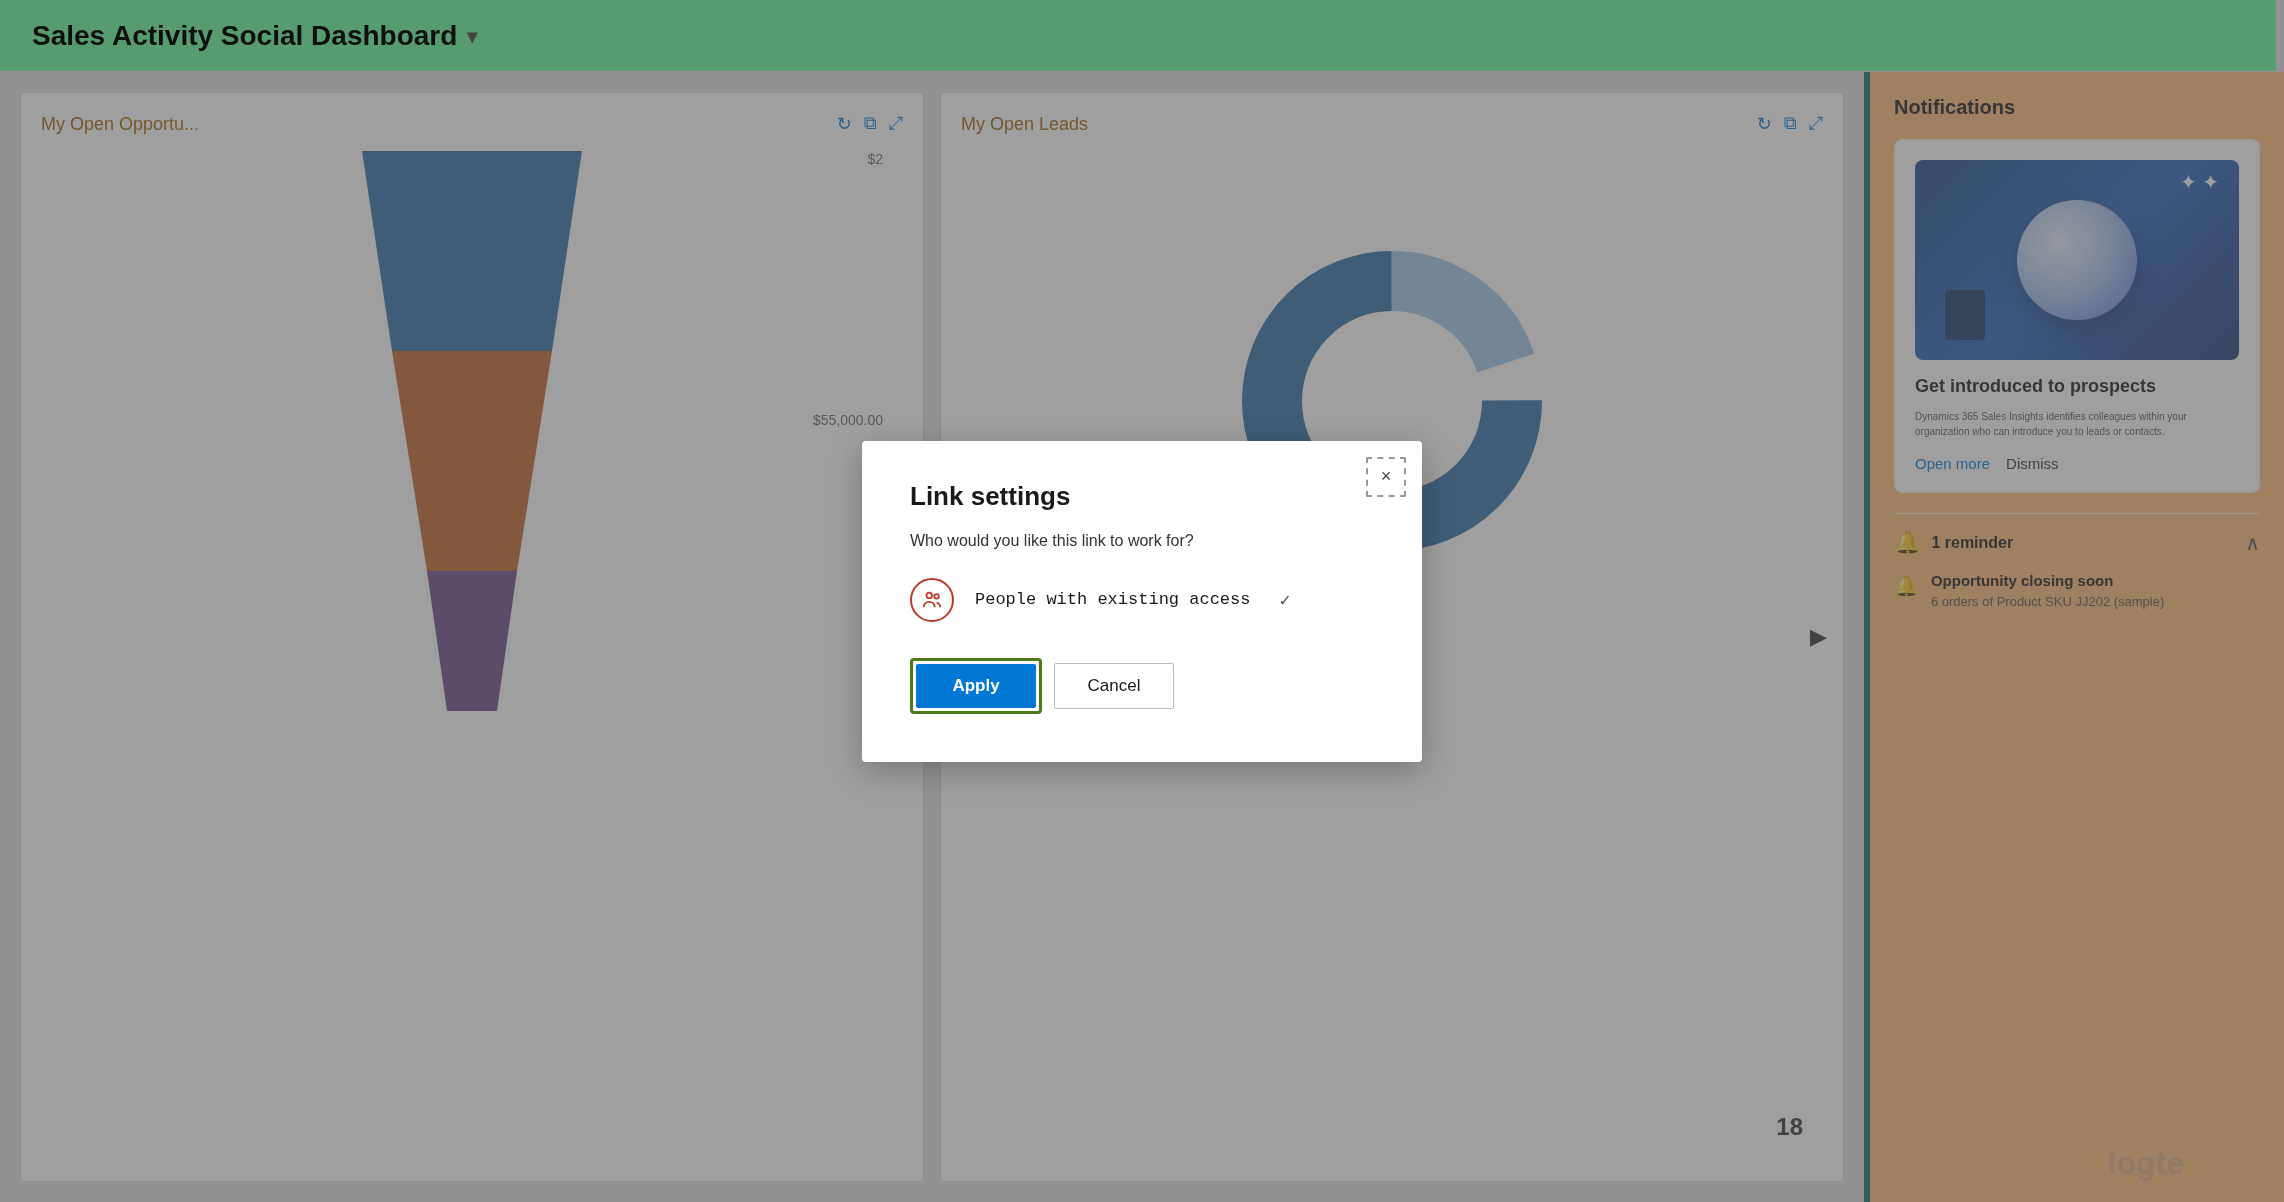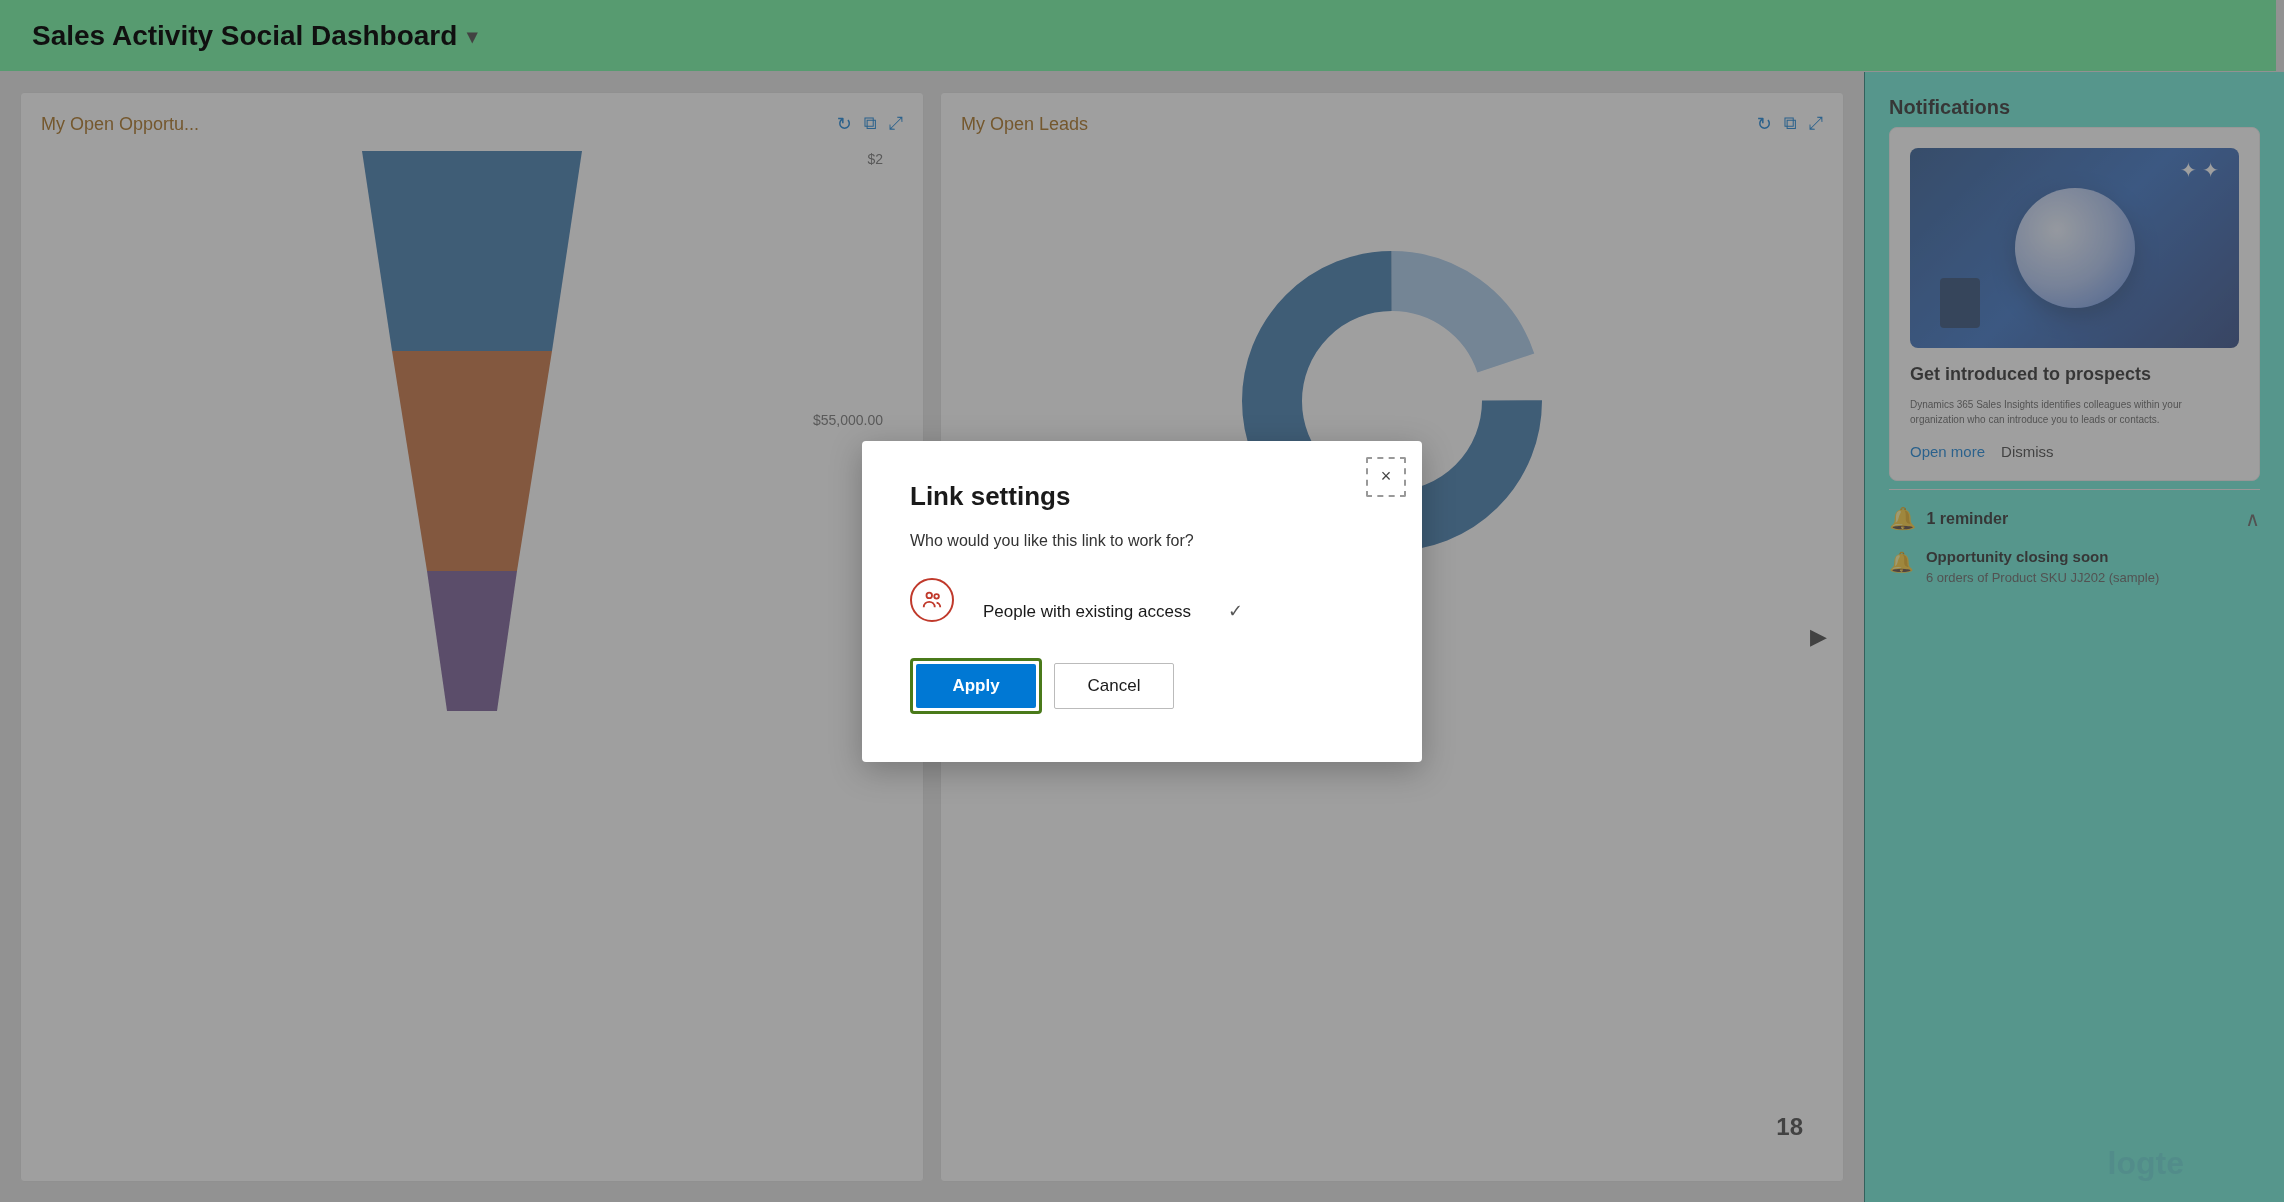--- a/index.html
+++ b/index.html
@@ -166,26 +166,26 @@
       bottom: 40px;
       right: 40px;
       font-size: 24px;
       color: #333;
       font-weight: 600;
     }
 
     
     .notifications-panel {
       width: 420px;
-      background: #5eead4;
-      border-left: 1px solid #0f766e;
+      background: #fdba74;
+      border-left: 6px solid #0f766e;
       padding: 24px;
       display: flex;
       flex-direction: column;
-      gap: 8px;
+      gap: 20px;
       opacity: 0.7;
     }
 
     .notif-title {
       font-size: 20px;
       font-weight: 600;
       color: #1a1a1a;
     }
 
     .prospect-card {
@@ -372,23 +372,24 @@
 
     .modal-subtitle {
       font-size: 16px;
       color: #333;
       margin-bottom: 28px;
     }
 
     
     .option-row {
       display: flex;
-      align-items: flex-end;
-      gap: 29px;
+      align-items: center;
+      gap: 21px;
       margin-bottom: 36px;
+      font-family: Liberation Mono, monospace;
     }
 
     .option-icon {
       width: 44px;
       height: 44px;
       border: 2px solid #c0392b;
       border-radius: 50%;
       display: flex;
       align-items: center;
       justify-content: center;

